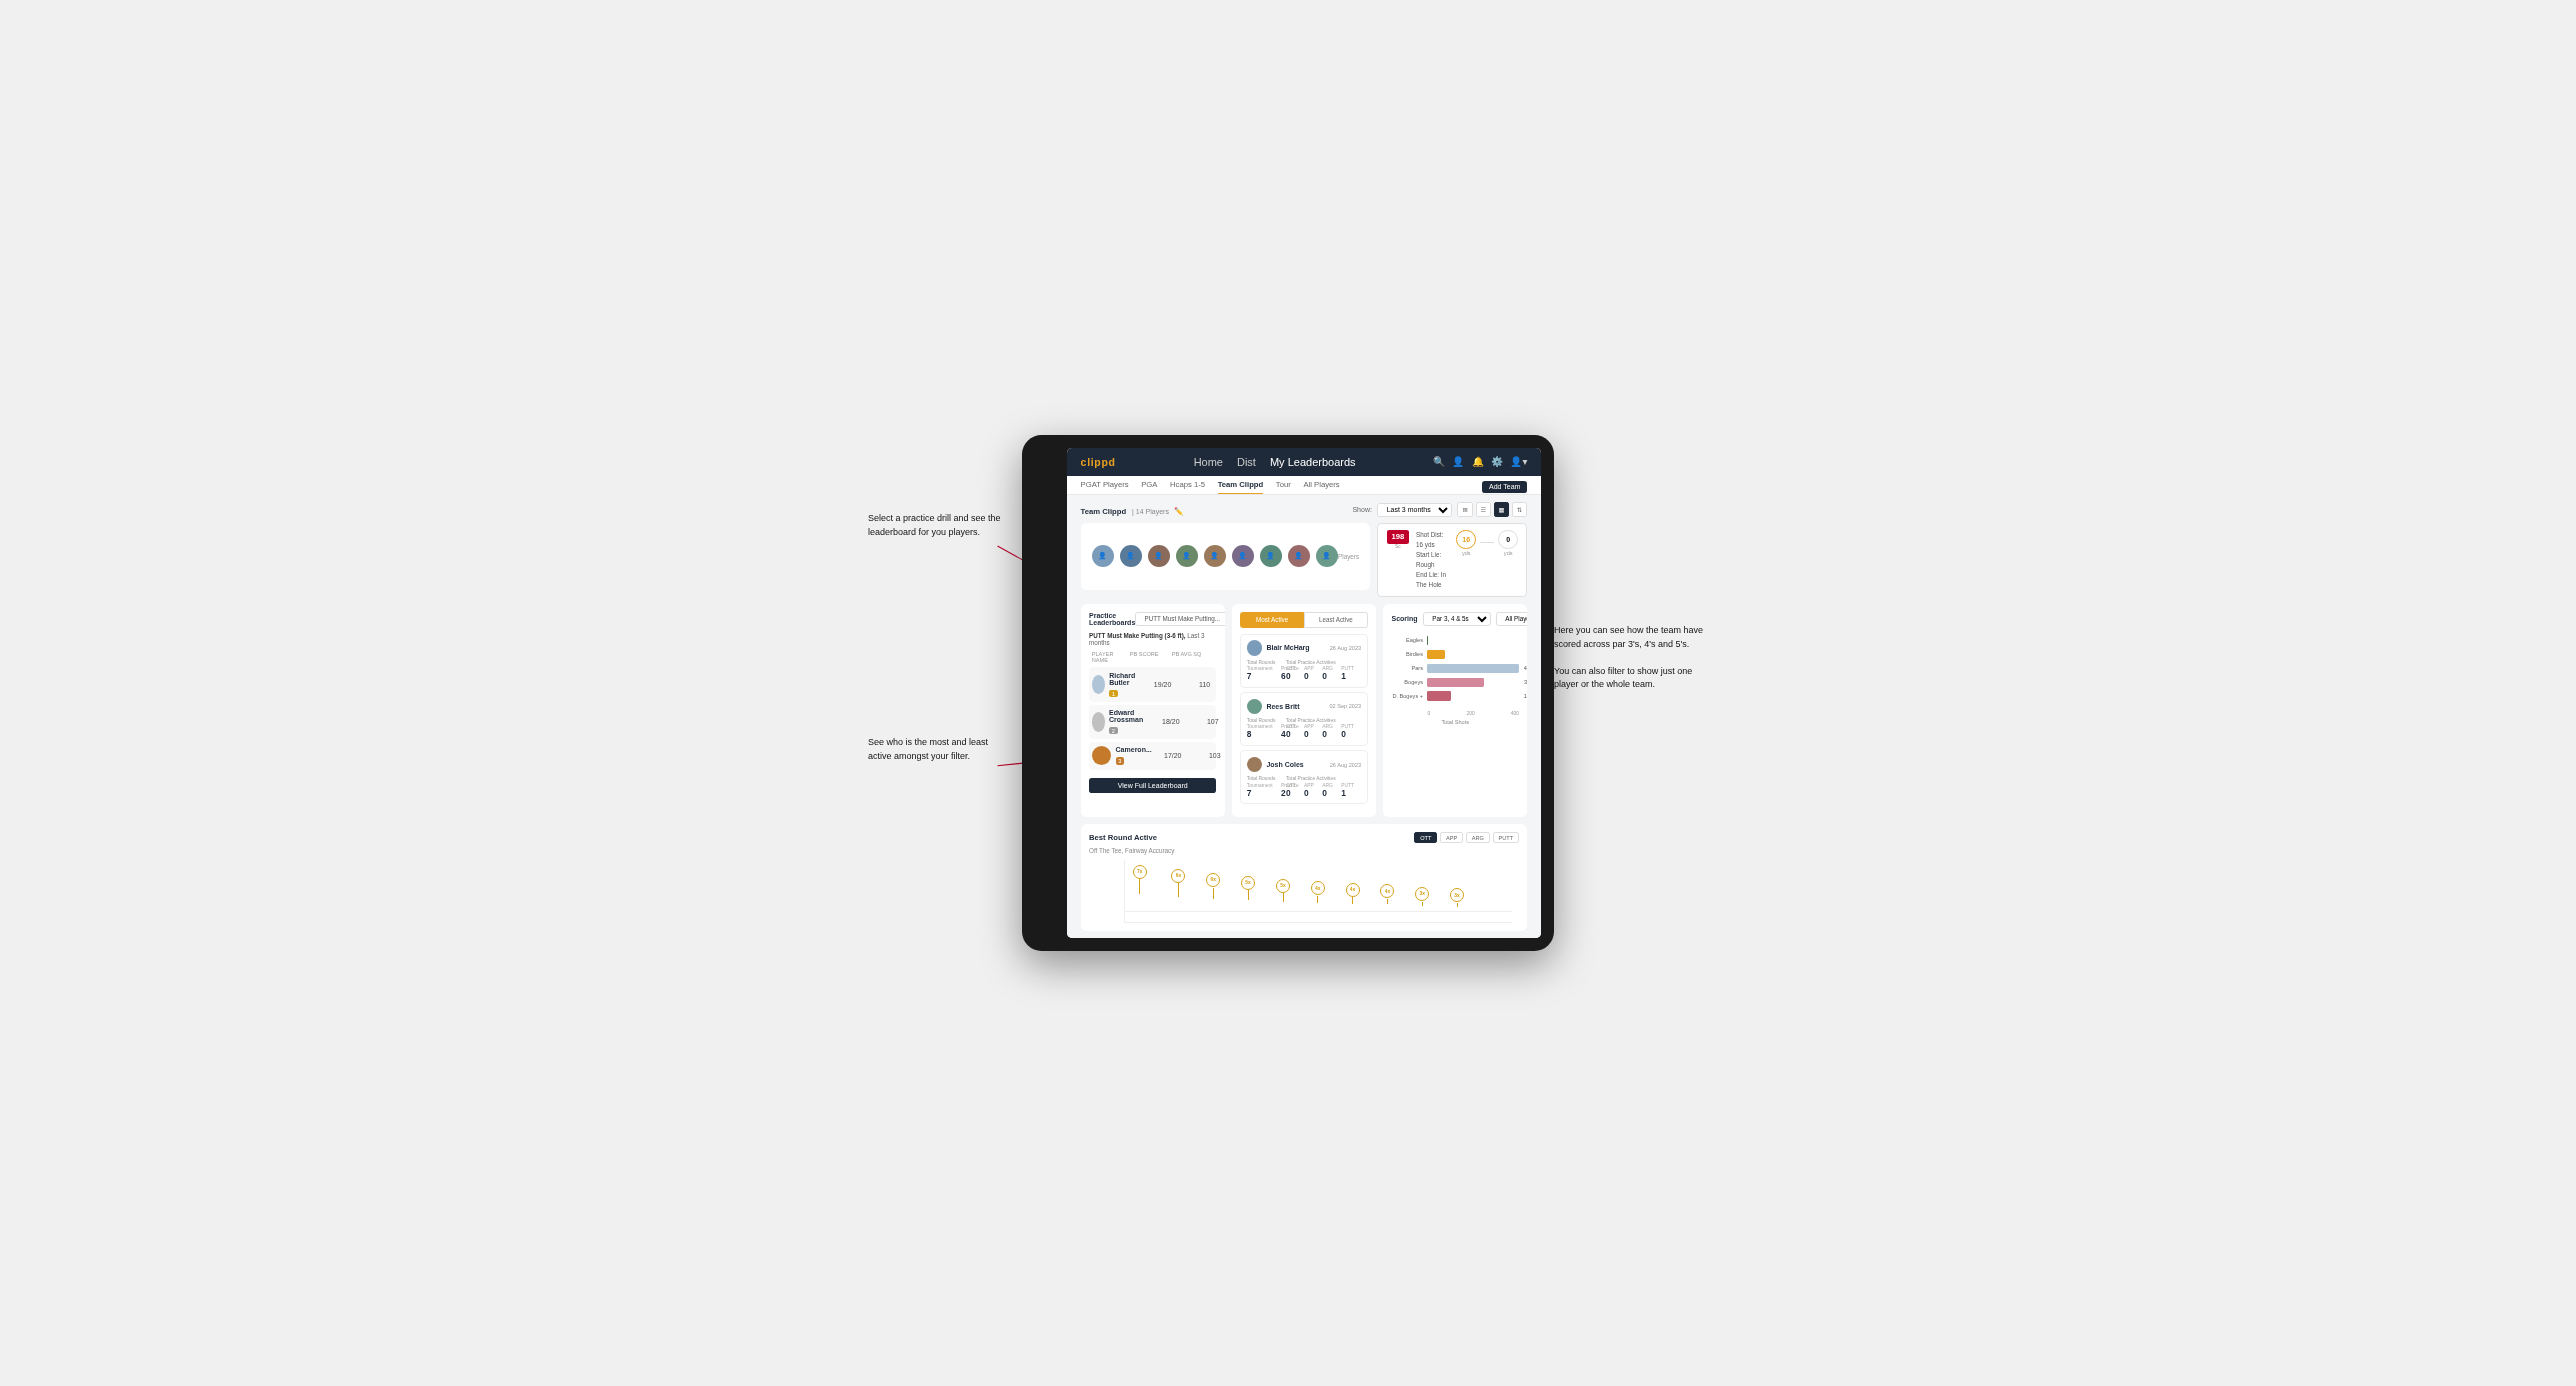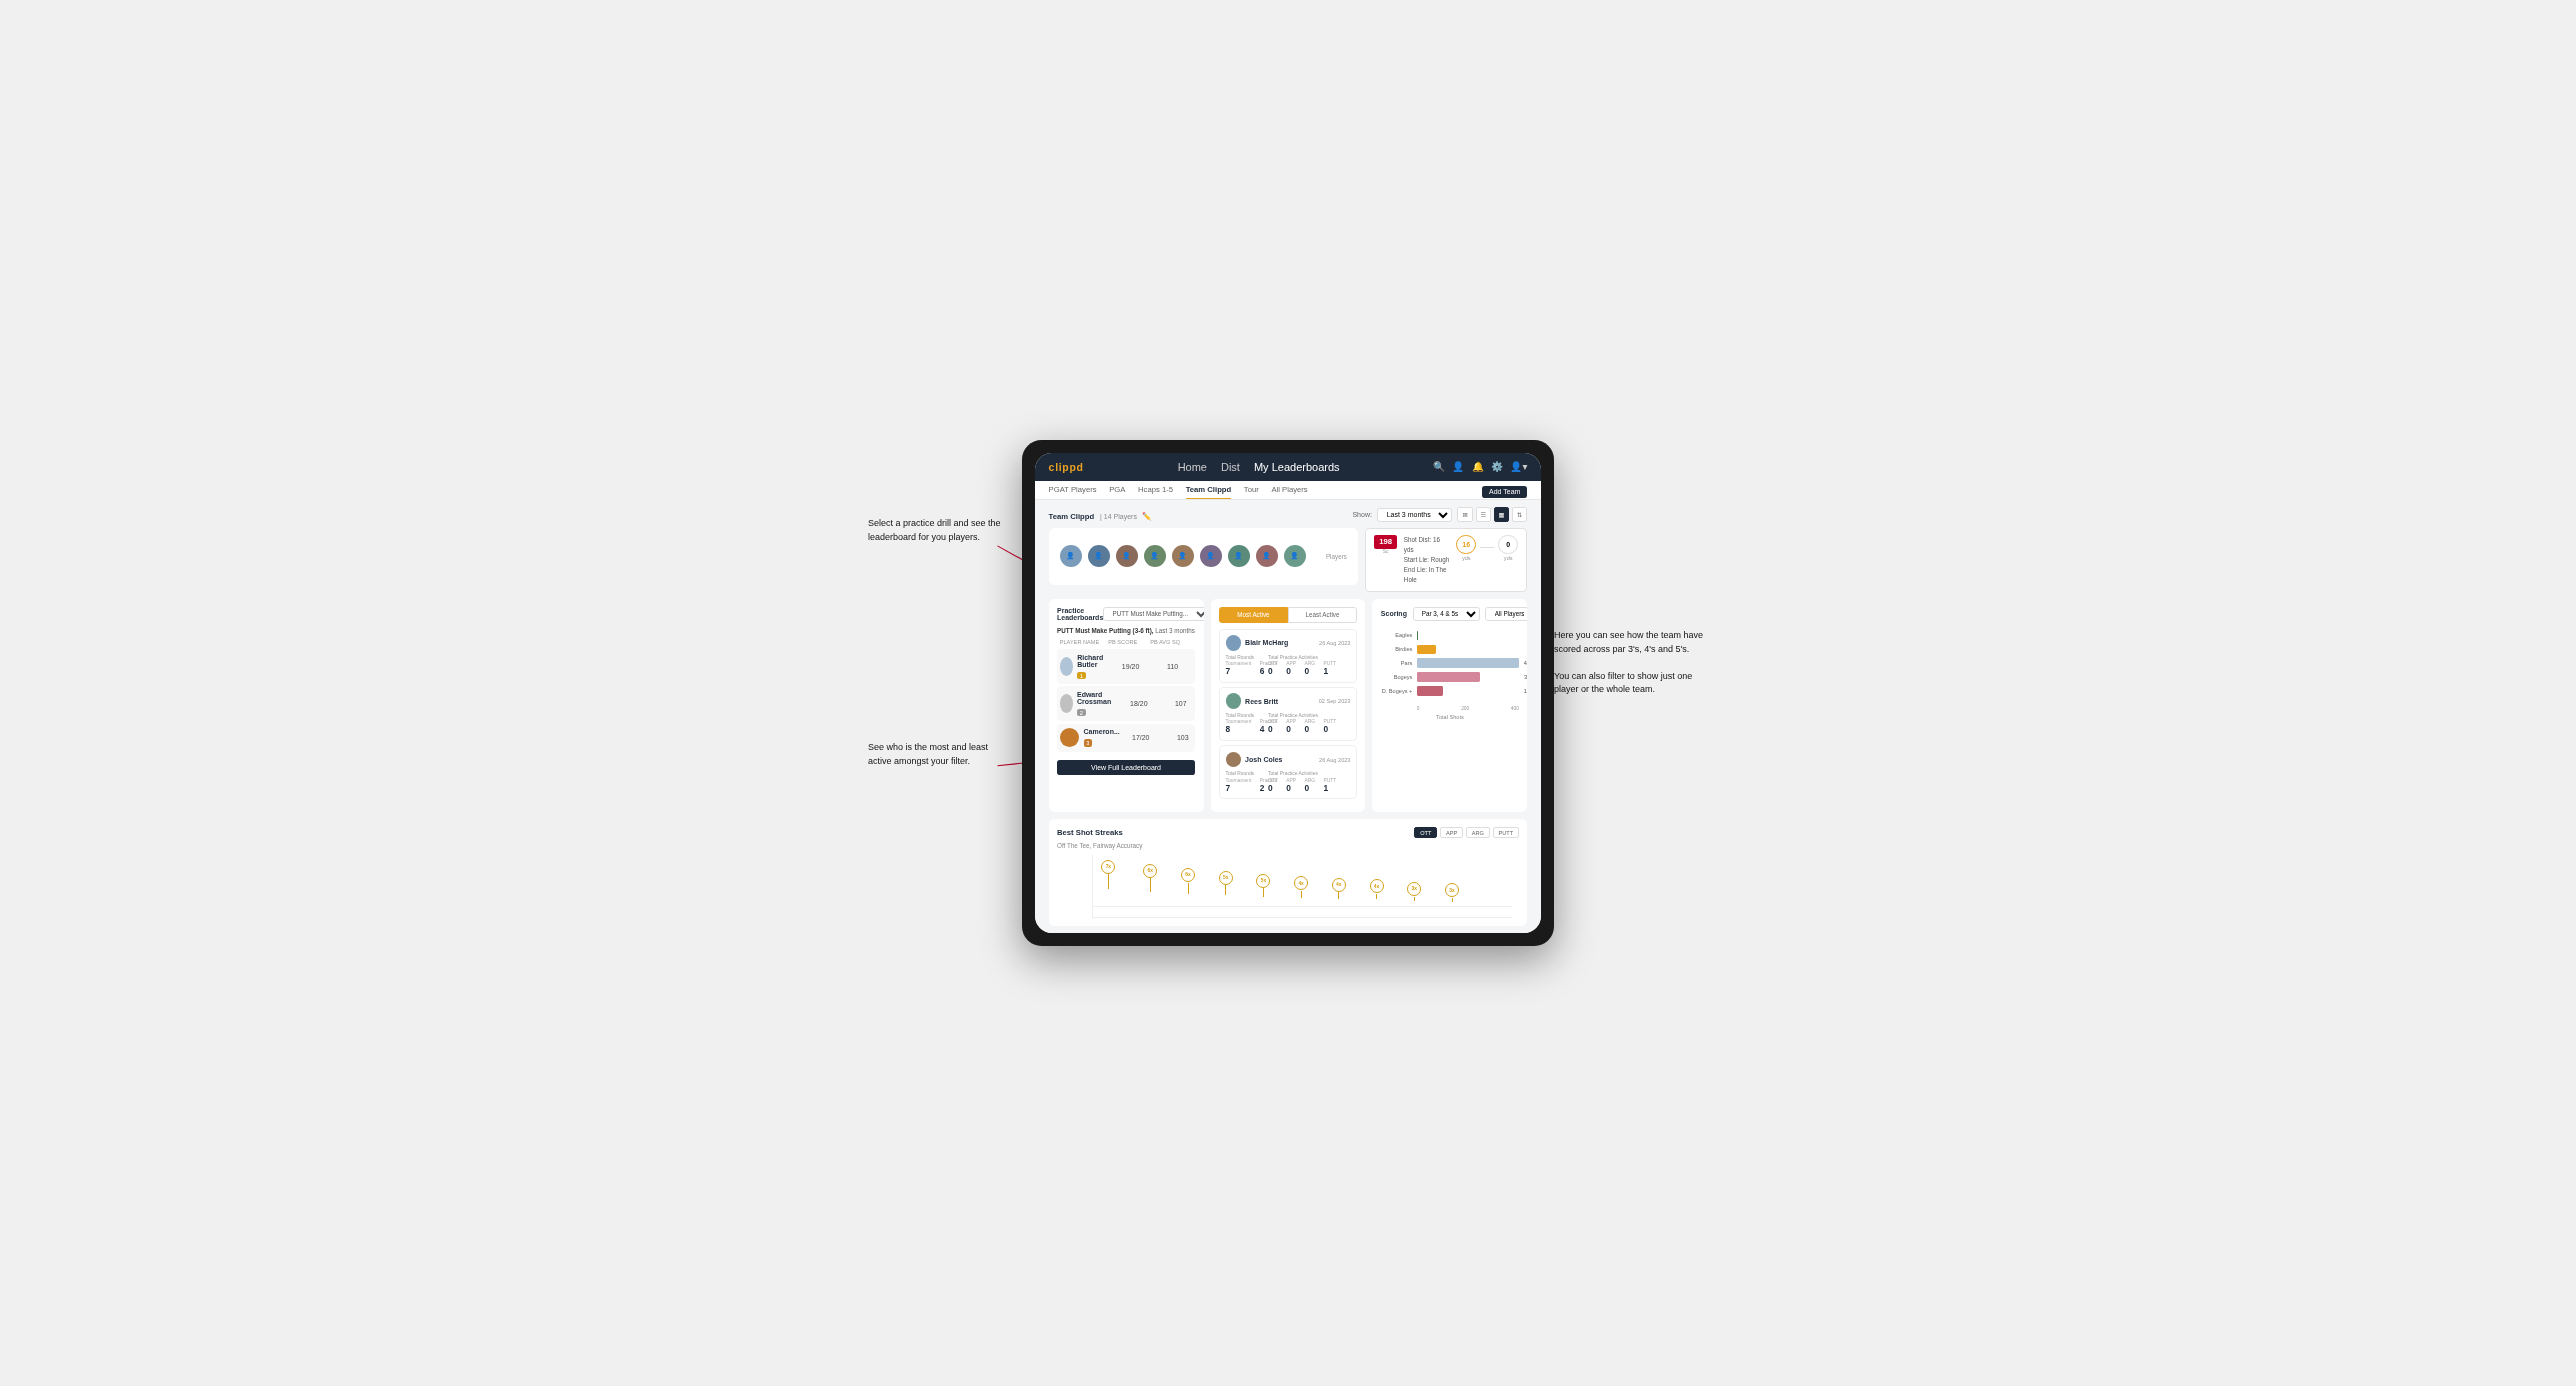--- a/index.html
+++ b/index.html
@@ -32,22 +32,23 @@
     .tablet-frame {
       background: #1a1a1a;
       border-radius: 19.6px;
       padding: 12.6px;
       box-shadow: 0 14px 42px rgba(0,0,0,0.4);
       position: relative;
     }
 
     .tablet-screen {
       background: #fff;
-      border-radius: 17px;
+      border-radius: 5px;
       overflow: hidden;
+      margin-left: 32px;
     }
 
     
     .top-nav {
       background: #1e2a3a;
       padding: 0 14px;
       height: 28px;
       display: flex;
       align-items: center;
       justify-content: space-between;
@@ -954,21 +955,21 @@
               <span>0</span>
               <span>200</span>
               <span>400</span>
             </div>
             <div class="chart-x-title">Total Shots</div>
           </div>
         </div>
 
         <div class="streaks-card">
           <div class="streaks-header">
-            <span class="streaks-title">Best Shot Streaks</span>
+            <span class="streaks-title">Best Round Active</span>
             <div class="streaks-filter-btns">
               <button class="streaks-btn active">OTT</button>
               <button class="streaks-btn">APP</button>
               <button class="streaks-btn">ARG</button>
               <button class="streaks-btn">PUTT</button>
             </div>
           </div>
           <div class="streaks-subtitle">Off The Tee, Fairway Accuracy</div>
           <div class="streaks-chart" style="position:relative;height:63px;border-left:0.7px solid #eee;border-bottom:0.7px solid #eee;margin-left:35px;margin-right:7px;">
 

